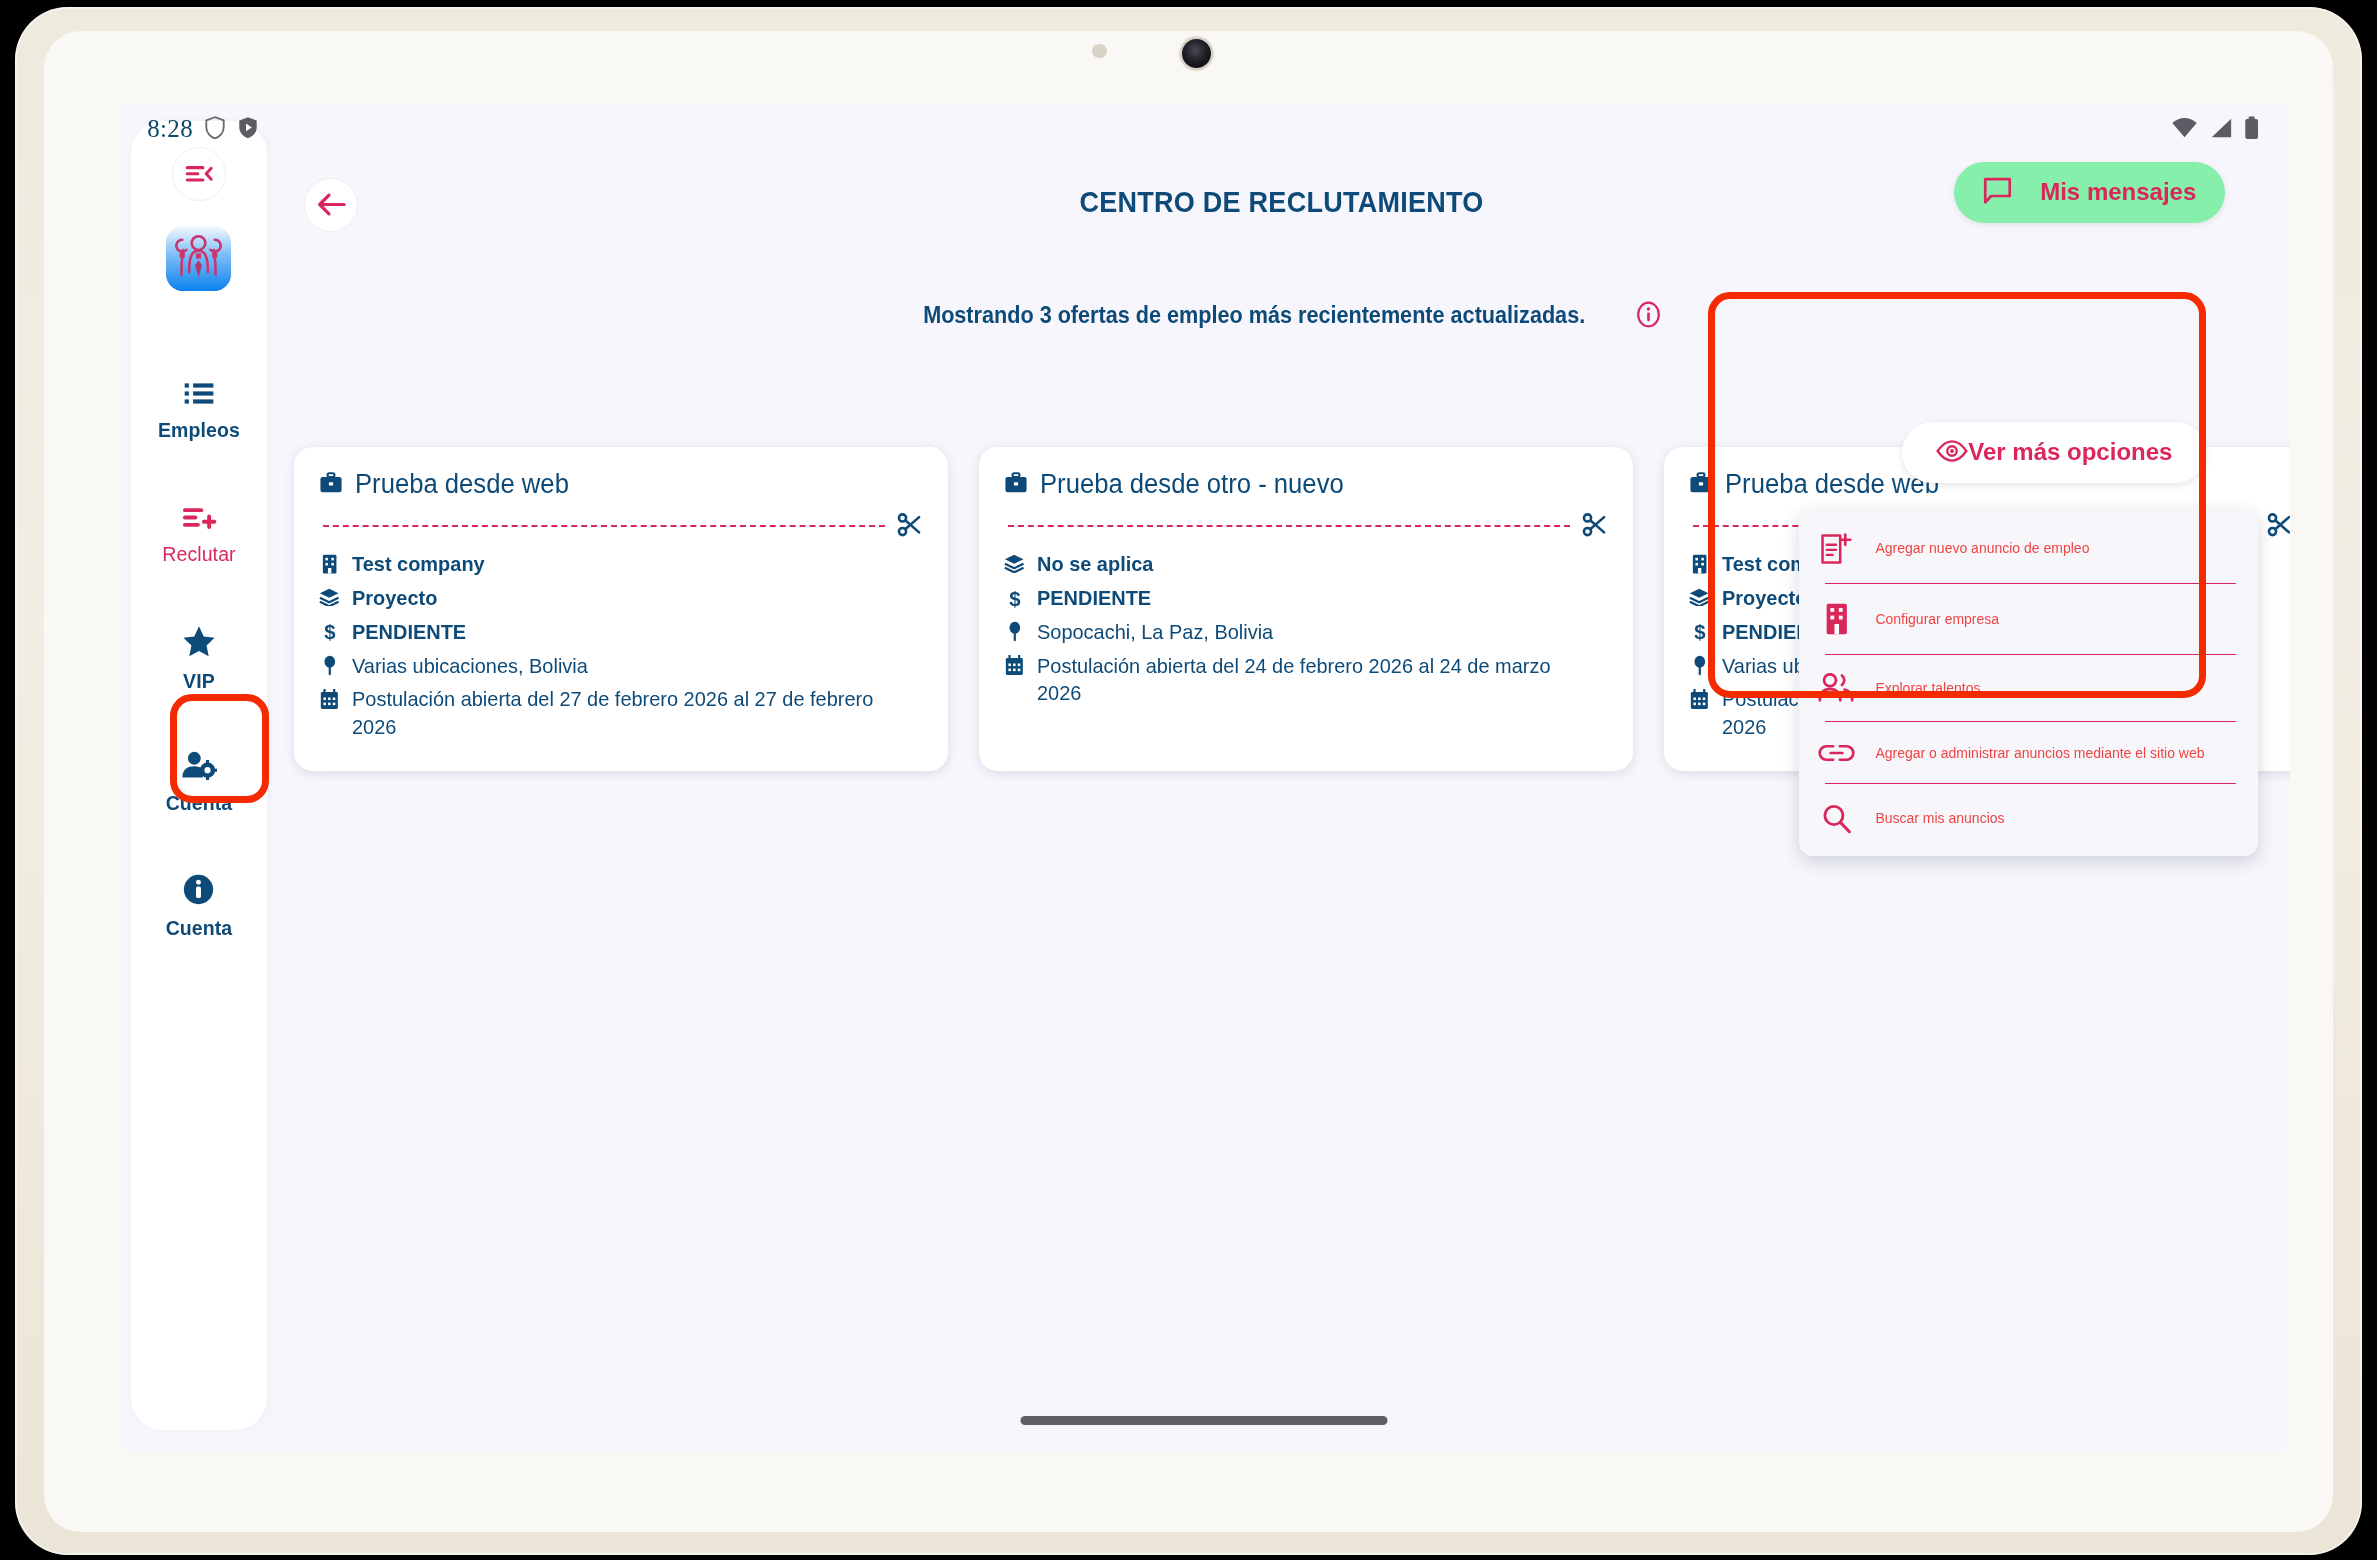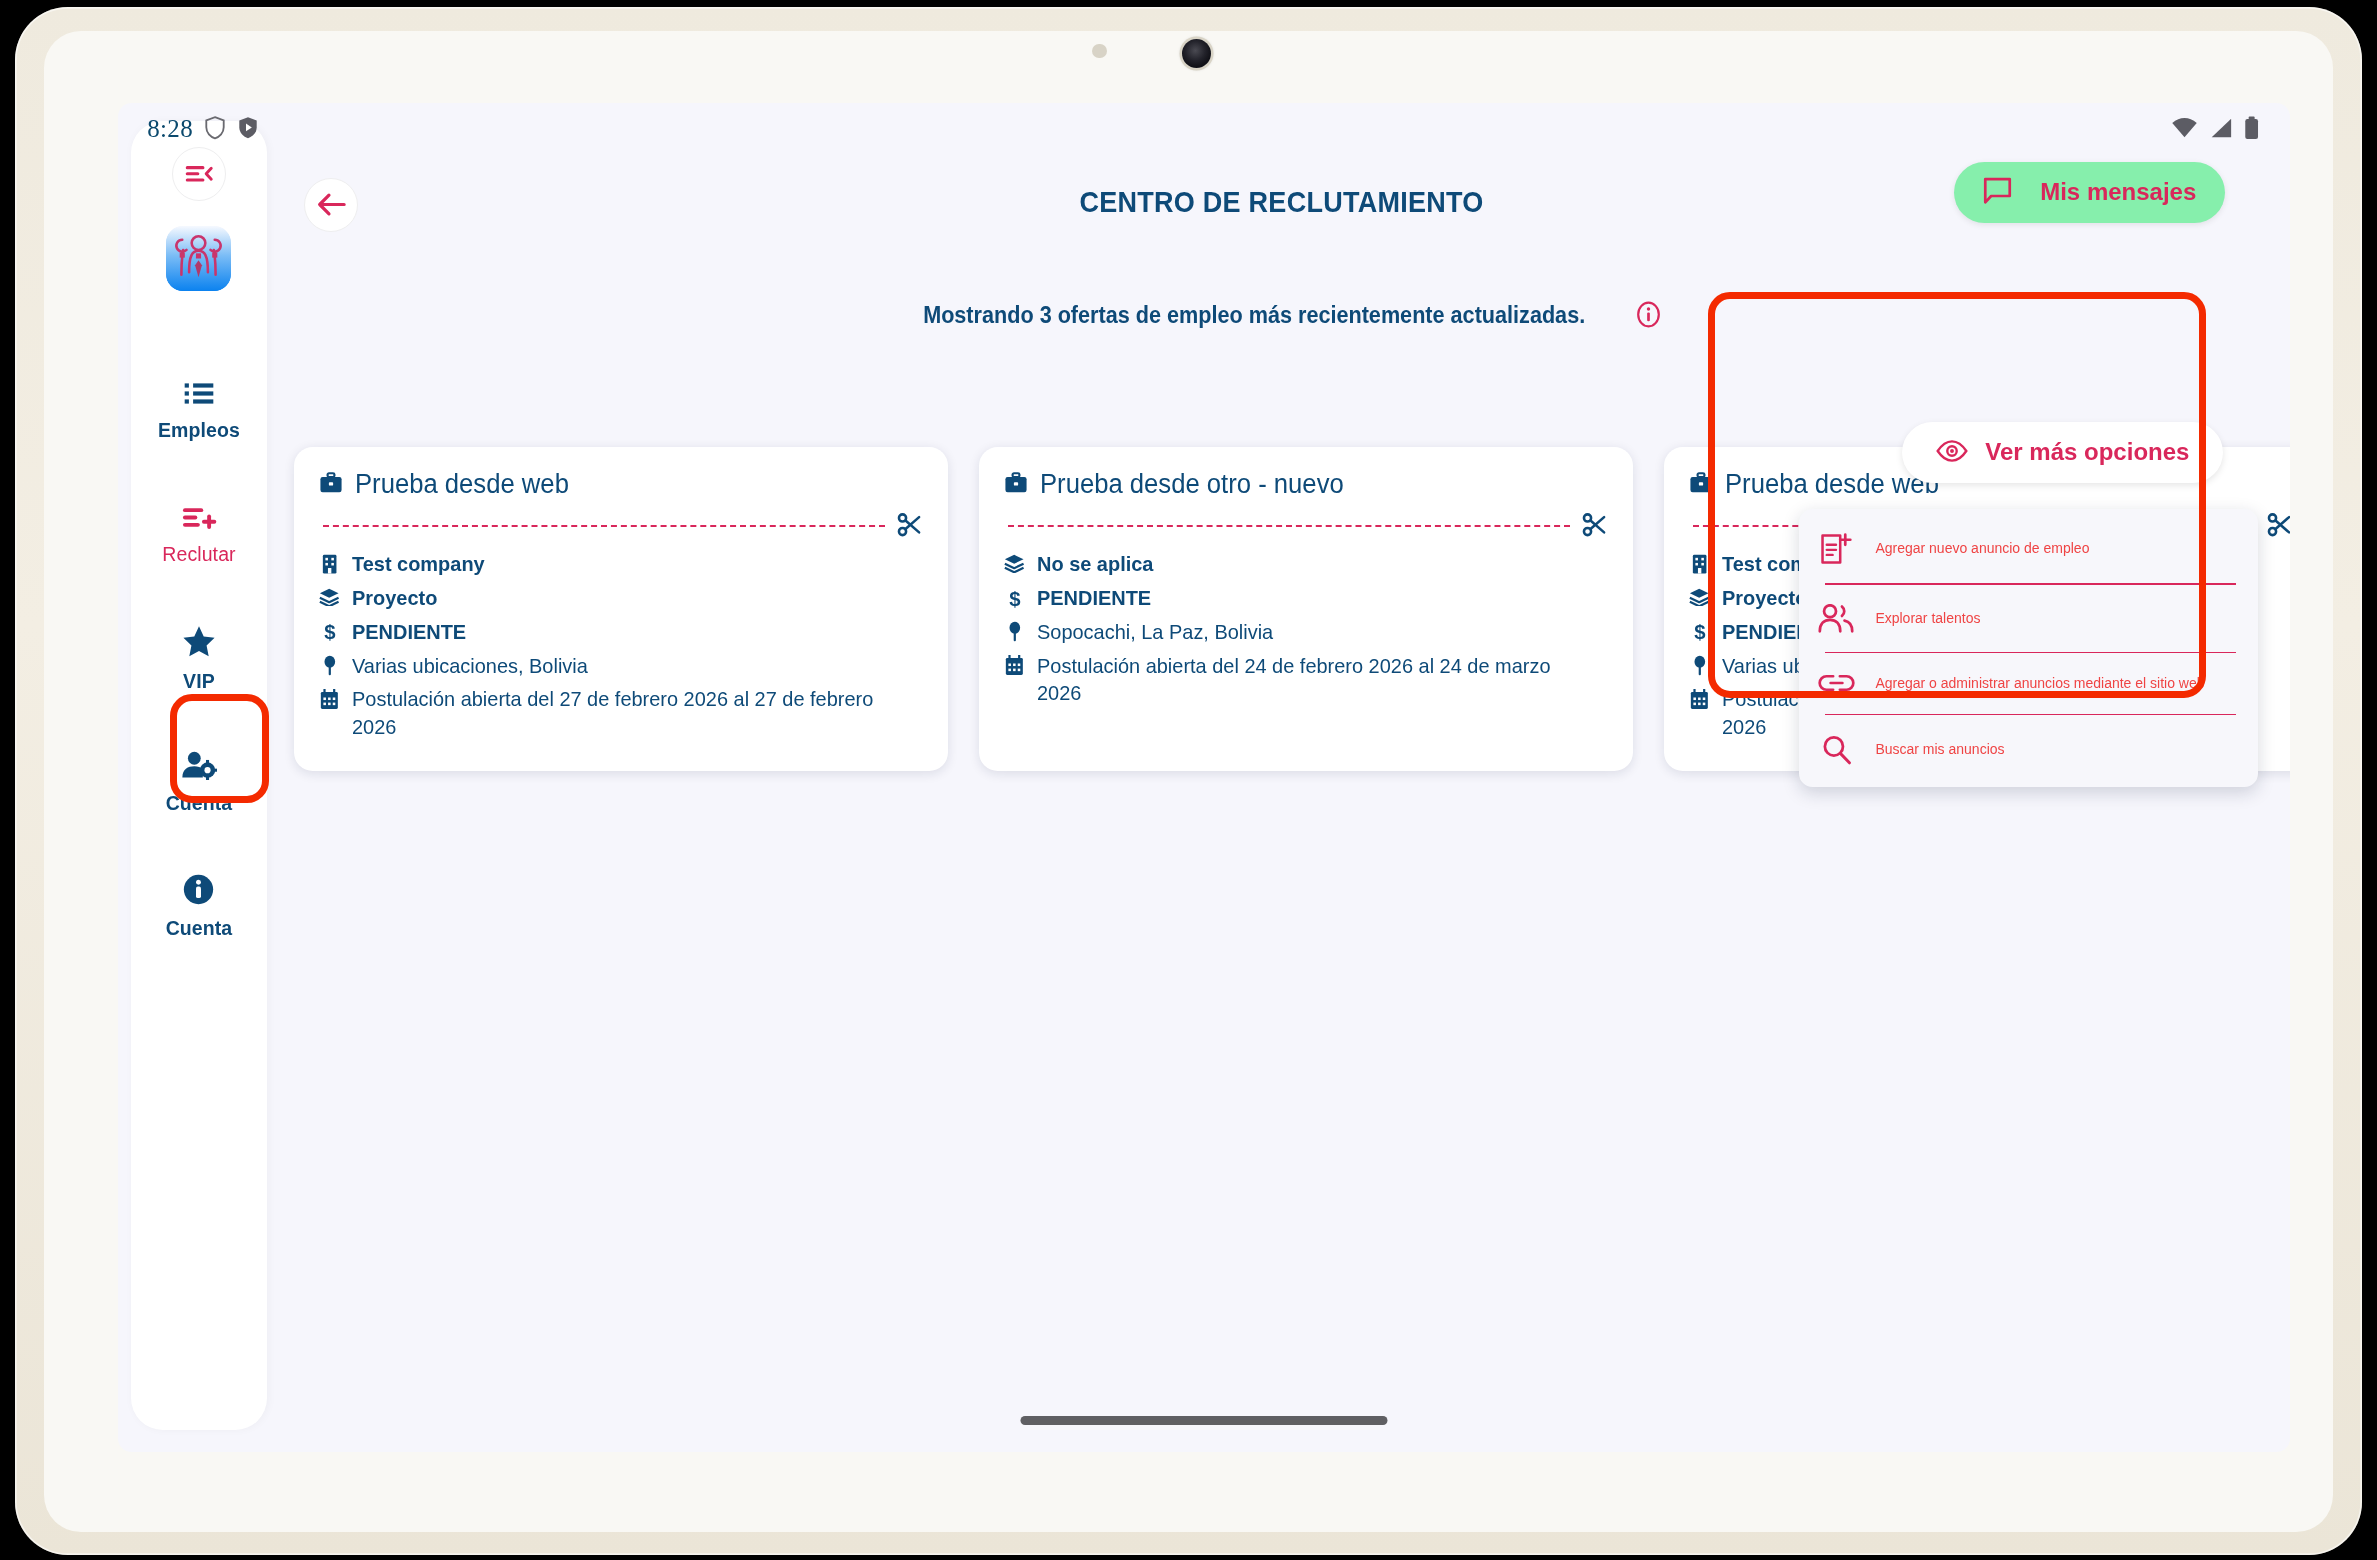--- a/index.html
+++ b/index.html
@@ -211,21 +211,21 @@
     border: 7.6px solid #f42a00;
     border-radius: 22px;
     z-index: 60;
     pointer-events: none;
   }
   #more-options-btn {
     position: absolute;
     left: 1784px; top: 319px;
     height: 61px; padding: 0 34px;
     background: #ffffff; border-radius: 31px;
-    display: flex; align-items: center; gap: 17px;
+    display: flex; align-items: center; 
     box-shadow: 0 2.5px 7.6px rgba(0,0,0,.10);
     cursor: pointer; z-index: 55;
   }
   #more-options-btn .lbl {
     font-size: 24px; font-weight: bold; color: #d9275b;
   }
   #dropdown-menu {
     position: absolute;
     left: 1681px; top: 406px;
     width: 459px;
@@ -703,20 +703,35 @@
             <g stroke="#d9275b" stroke-width="3.2" stroke-linecap="round">
               <path d="M30 2 V14"></path>
                 <path d="M24 8 H36"></path>
             </g>
           </svg>
         </span>
         <span class="mi-label">Agregar nuevo anuncio de empleo</span>
       </div>
       <div class="menu-divider"></div>
 
+      <div class="menu-item">
+        <span class="mi-ico">
+          <svg width="25.5" height="32" viewBox="0 0 30 38">
+            <rect x="3" y="1" width="24" height="36" rx="2" fill="#d9275b"></rect>
+            <g fill="#ffffff">
+              <rect x="7.5" y="6" width="4.5" height="4.5"></rect>
+                <rect x="17.5" y="6" width="4.5" height="4.5"></rect>
+              <rect x="7.5" y="15" width="4.5" height="4.5"></rect>
+                <rect x="17.5" y="15" width="4.5" height="4.5"></rect>
+              <rect x="12.3" y="25" width="5.4" height="12"></rect>
+            </g>
+          </svg>
+        </span>
+        <span class="mi-label">Configurar empresa</span>
+      </div>
       <div class="menu-divider"></div>
 
       <div class="menu-item">
         <span class="mi-ico">
           <svg width="36" height="29" viewBox="0 0 42 34">
             <circle cx="14" cy="8.5" r="7" fill="none" stroke="#d9275b" stroke-width="3.2"></circle>
             <path d="M2 32 C2 22.5 7.5 18.5 14 18.5 C20.5 18.5 26 22.5 26 32" fill="none" stroke="#d9275b" stroke-width="3.2" stroke-linecap="round"></path>
             <path d="M28 3 a7 7 0 0 1 0 11" fill="none" stroke="#d9275b" stroke-width="3.2" stroke-linecap="round"></path>
             <path d="M31 19.5 C36 20.5 40 24 40 32" fill="none" stroke="#d9275b" stroke-width="3.2" stroke-linecap="round"></path>
           </svg>

